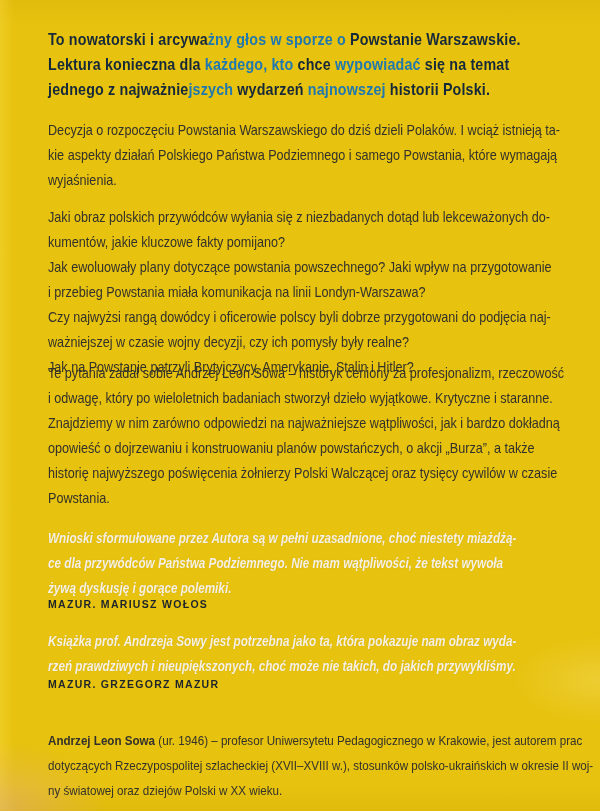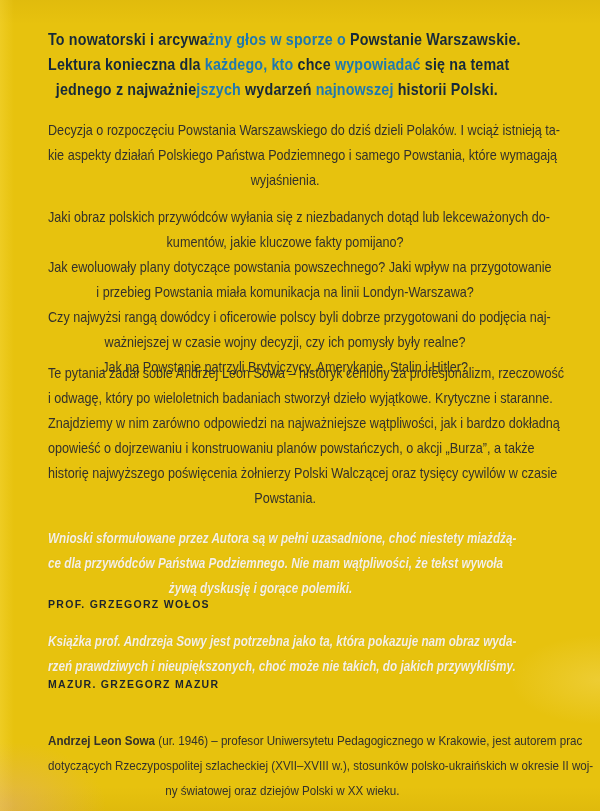--- a/index.html
+++ b/index.html
@@ -9,21 +9,20 @@
     height: 811px;
     margin: 0 auto;
     overflow: hidden;
     font-family: "Liberation Sans", sans-serif;
     background:
       radial-gradient(140px 90px at 8px 805px, rgba(221,166,152,0.40), rgba(221,166,152,0) 70%),
       radial-gradient(120px 60px at 600px 680px, rgba(248,224,120,0.35), rgba(248,224,120,0) 75%),
       linear-gradient(90deg, rgba(247,216,60,0.45) 0px, rgba(247,216,60,0) 14px),
       linear-gradient(180deg, rgba(170,128,0,0.10) 0%, rgba(170,128,0,0) 3%, rgba(170,128,0,0) 97%, rgba(170,128,0,0.12) 100%),
       var(--bg, #e7c20e);
-    text-align: center;
   }
   .block { position: absolute; left: 48px; width: 545px; }
   .line { white-space: nowrap; }
 
   .headline {
     top: 27px;
     font-size: 17px;
     font-weight: 700;
     line-height: 25px;
     letter-spacing: 0.2px;
@@ -104,21 +103,21 @@
       <div class="line"><span>historię najwyższego poświęcenia żołnierzy Polski Walczącej oraz tysięcy cywilów w czasie</span></div>
       <div class="line"><span>Powstania.</span></div>
     </section>
 
   <section class="block quote" style="top:525px">
       <div class="line"><span>Wnioski sformułowane przez Autora są w pełni uzasadnione, choć niestety miażdżą-</span></div>
       <div class="line"><span>ce dla przywódców Państwa Podziemnego. Nie mam wątpliwości, że tekst wywoła</span></div>
       <div class="line"><span>żywą dyskusję i gorące polemiki.</span></div>
     </section>
 
-  <div class="attr" style="top:598px">PROF. GRZEGORZ WOŁOS</div>
+  <div class="attr" style="top:598px">MAZUR. MARIUSZ WOŁOS</div>
 
   <section class="block quote" style="top:628px">
       <div class="line"><span>Książka prof. Andrzeja Sowy jest potrzebna jako ta, która pokazuje nam obraz wyda-</span></div>
       <div class="line"><span>rzeń prawdziwych i nieupiększonych, choć może nie takich, do jakich przywykliśmy.</span></div>
     </section>
 
   <div class="attr" style="top:678px">MAZUR. GRZEGORZ MAZUR</div>
 
   <section class="block bio" style="top:728px">
       <div class="line"><span class="bold">Andrzej Leon Sowa</span><span> (ur. 1946) – profesor Uniwersytetu Pedagogicznego w Krakowie, jest autorem prac</span></div>

